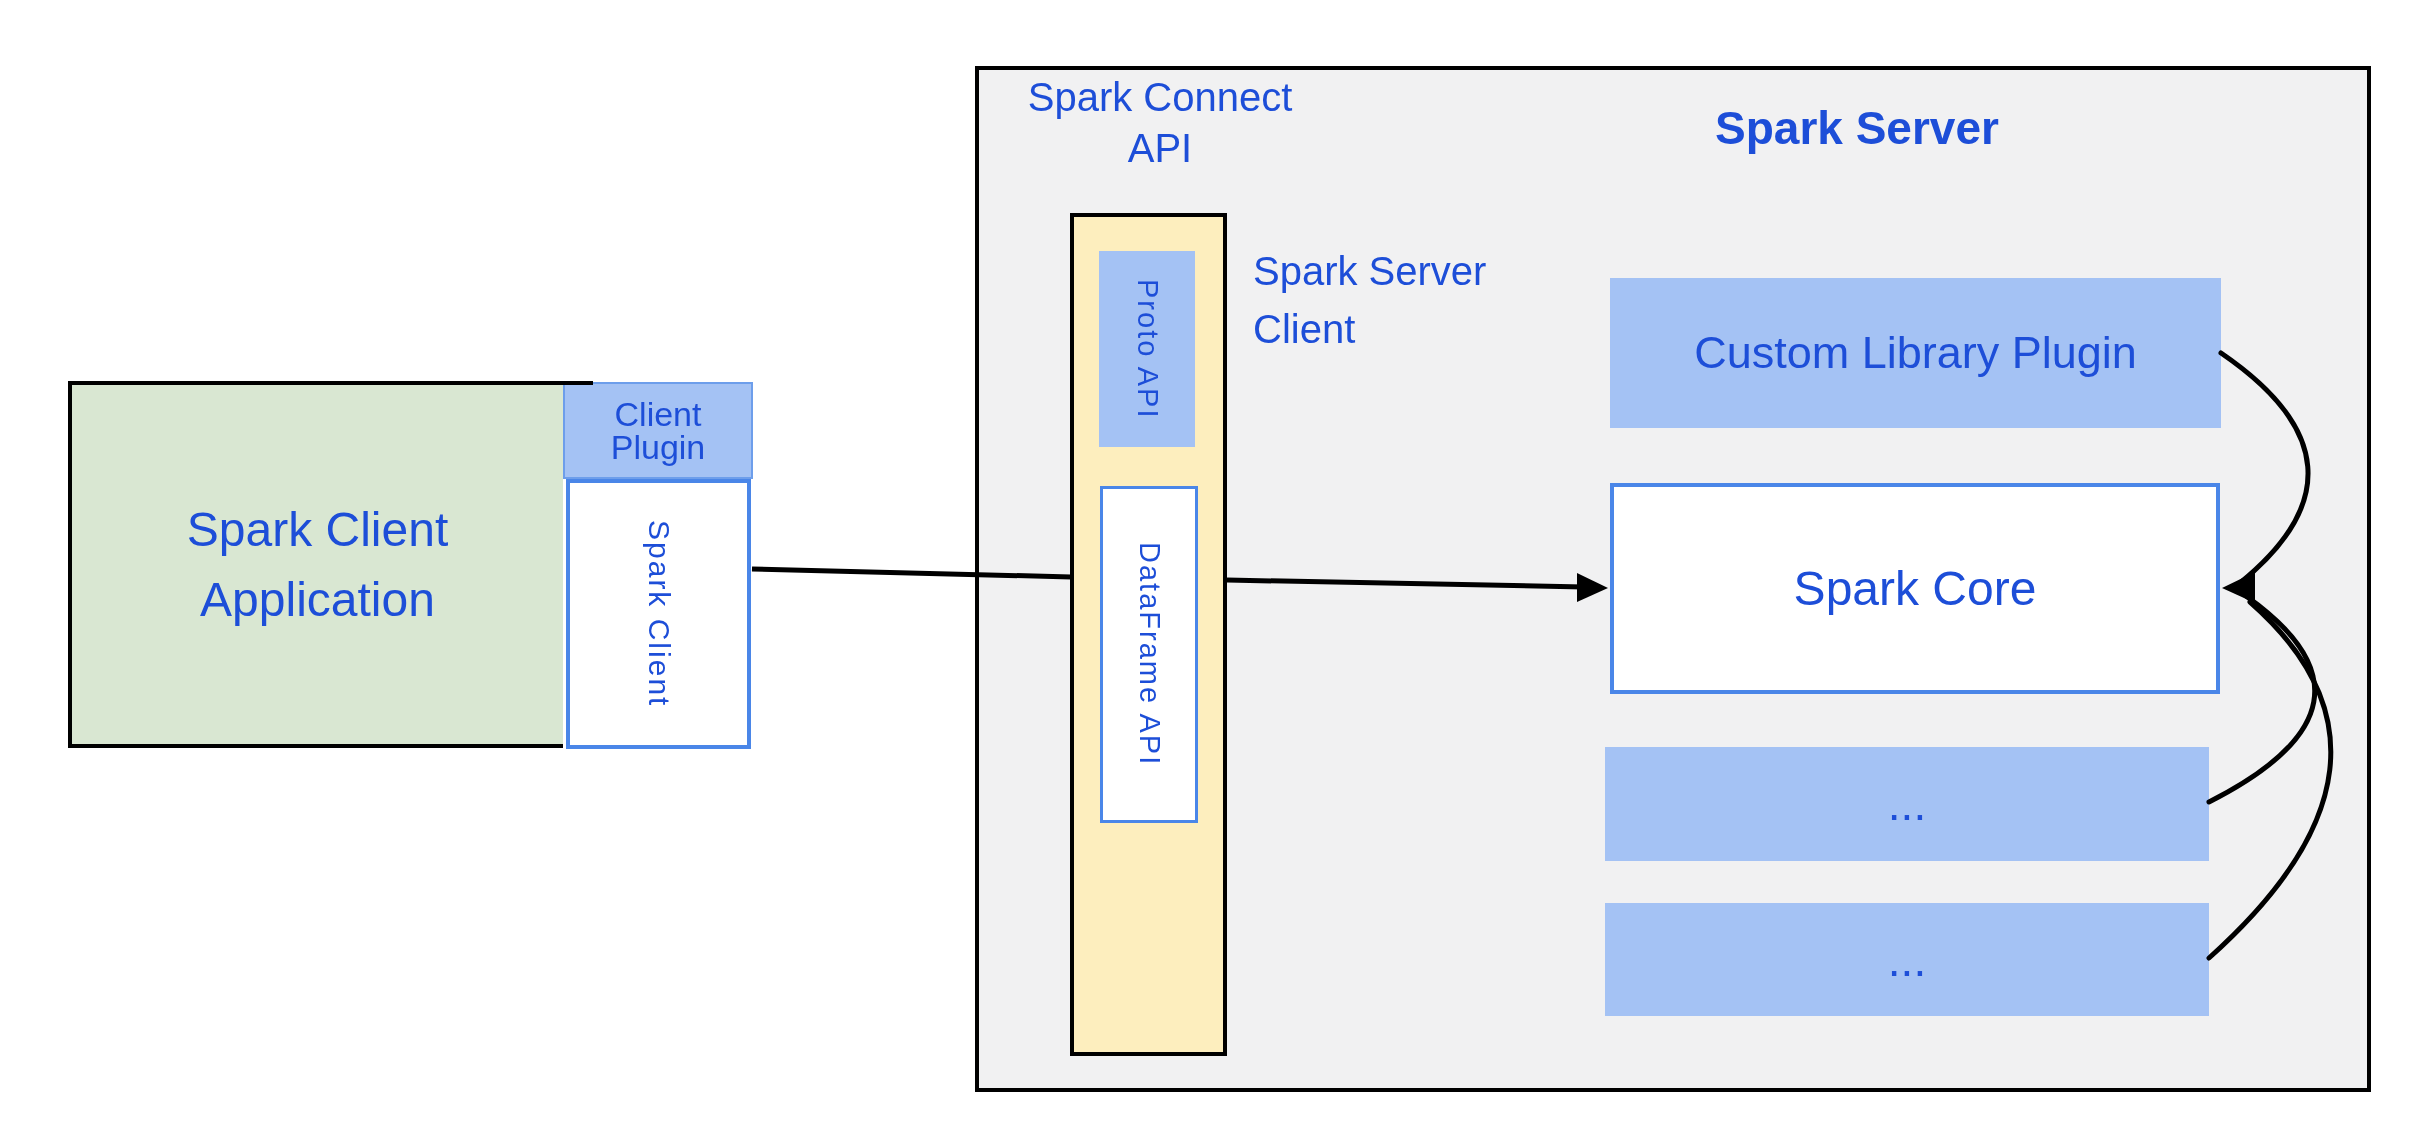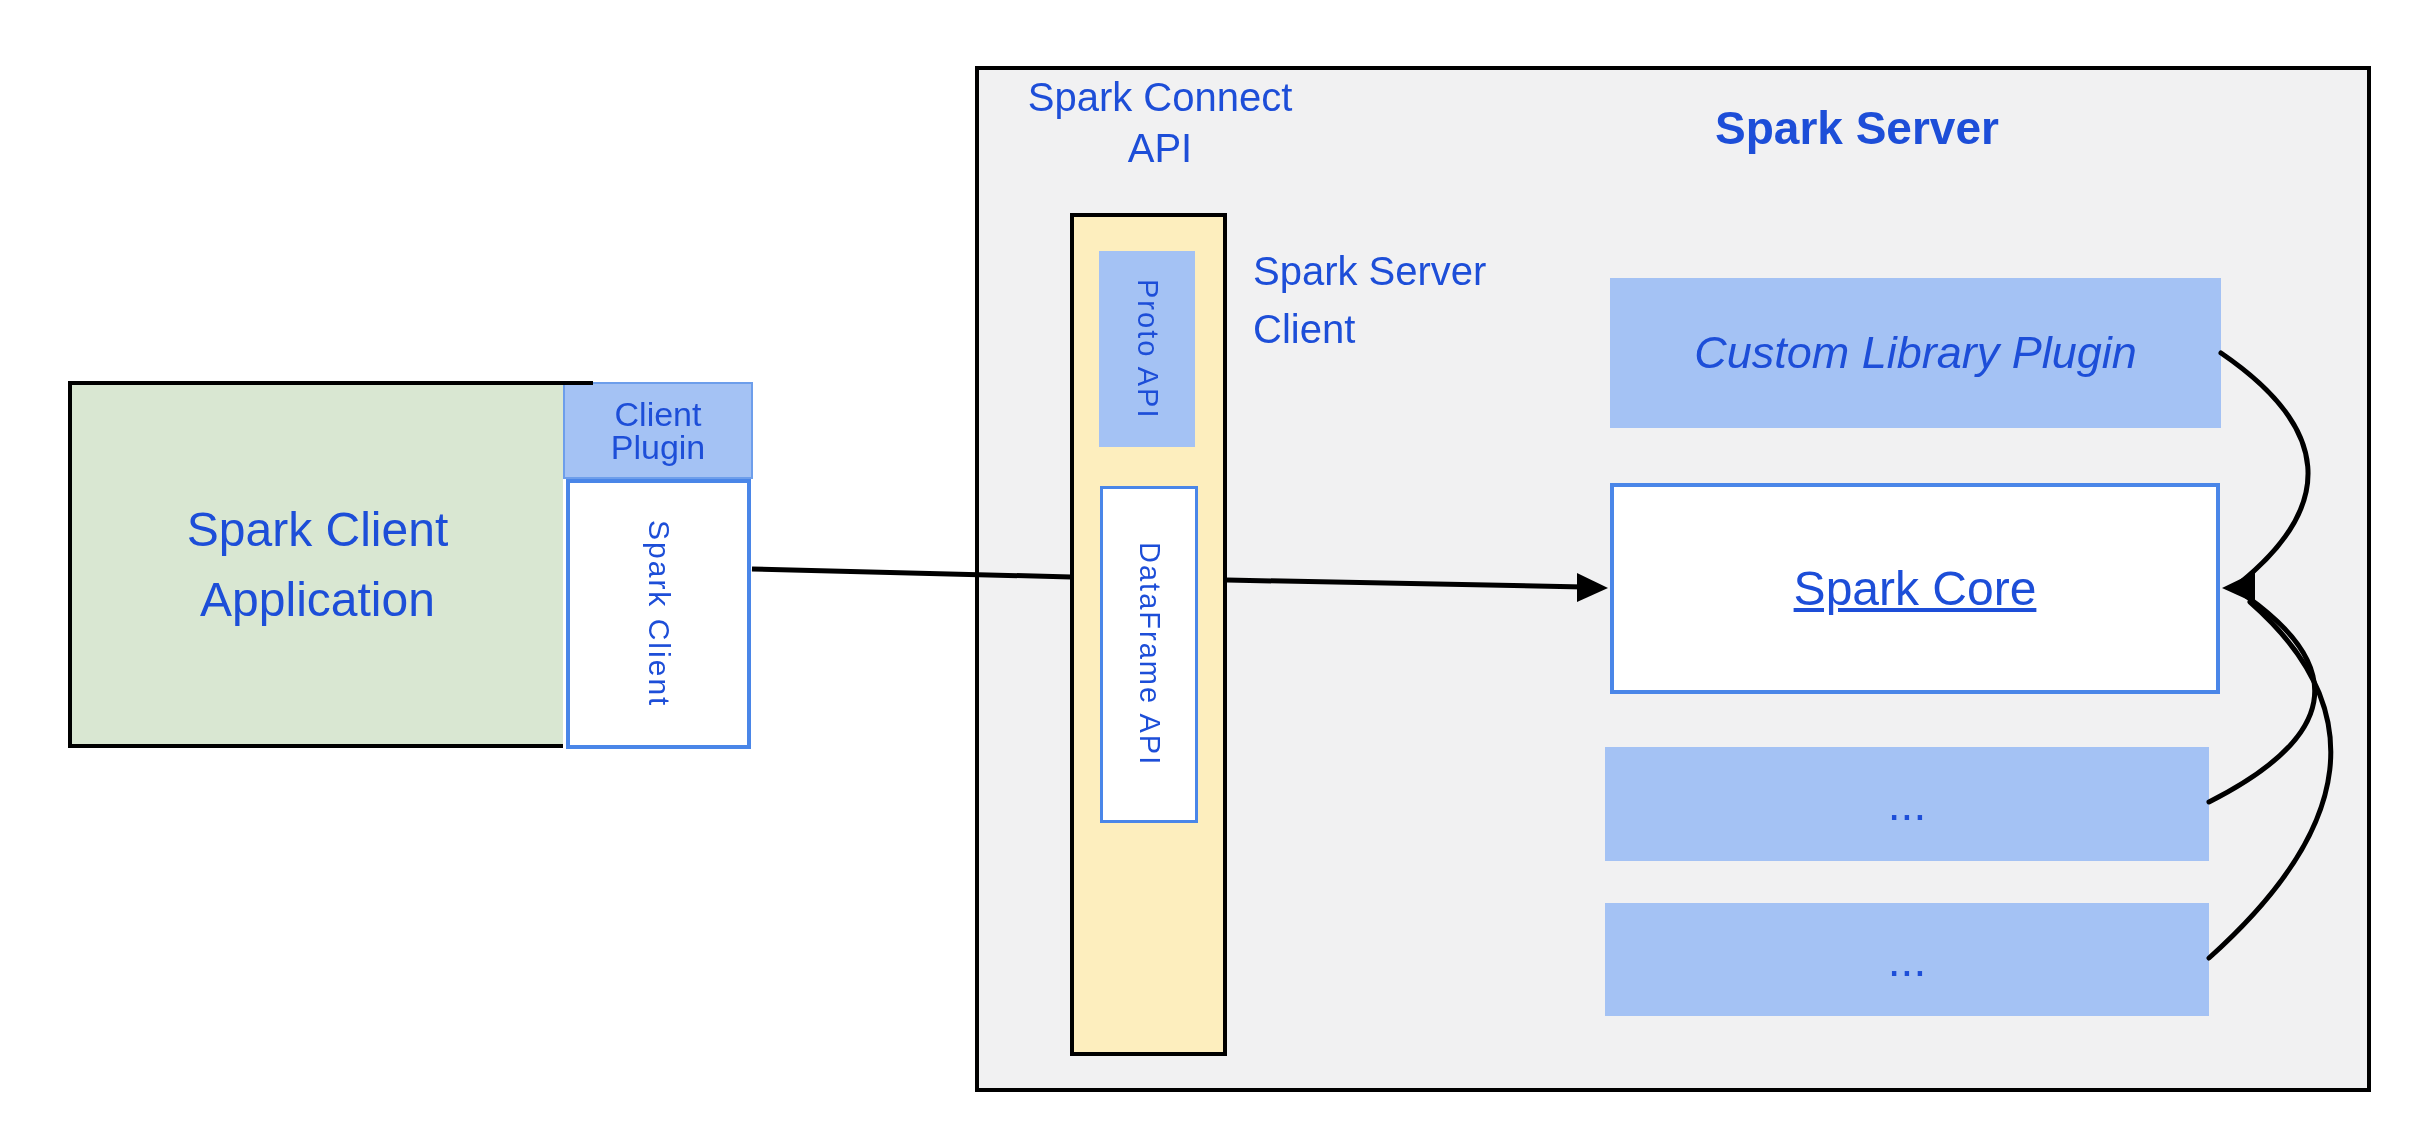--- a/index.html
+++ b/index.html
@@ -96,29 +96,27 @@
   .server-title {
     left: 1607px; top: 100px; width: 500px;
     text-align: center;
     font-size: 46px; font-weight: bold; line-height: 56px;
   }
   .clp-box {
     left: 1610px; top: 278px; width: 611px; height: 150px;
     background: var(--blue-fill);
     display: flex; align-items: center; justify-content: center;
     font-size: 45px;
-    font-style: italic;
   }
   .core-box {
     left: 1610px; top: 483px; width: 610px; height: 211px;
     background: #ffffff;
     border: 4px solid var(--blue-border);
     display: flex; align-items: center; justify-content: center;
     font-size: 48px;
-    text-decoration: underline;
   }
   .more-box {
     background: var(--blue-fill);
     display: flex; align-items: center; justify-content: center;
     font-size: 46px;
   }
   .more-box-1 { left: 1605px; top: 747px; width: 604px; height: 114px; }
   .more-box-2 { left: 1605px; top: 903px; width: 604px; height: 113px; }
 
   .connector-layer {

